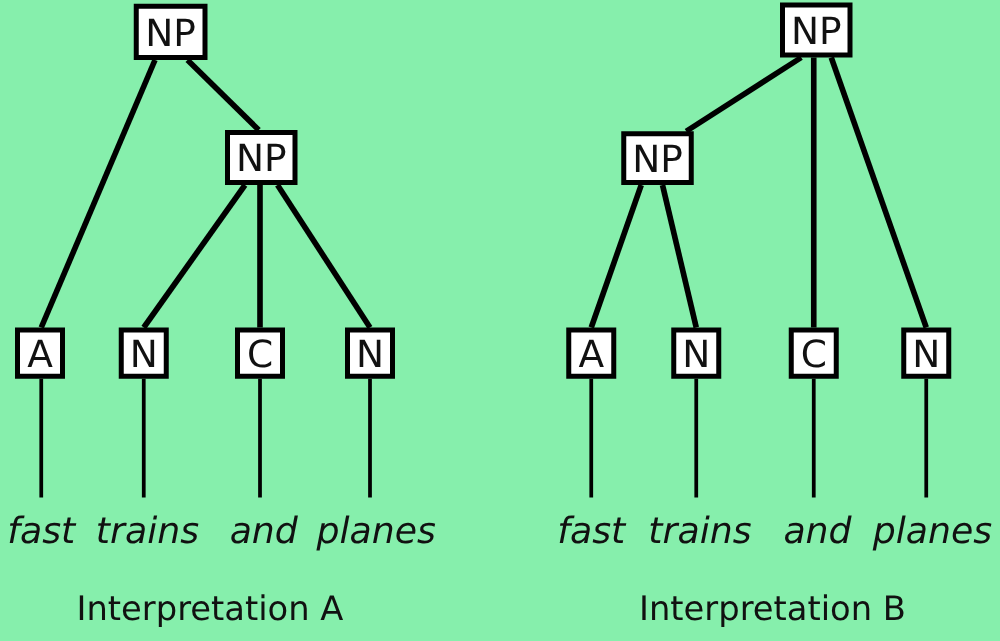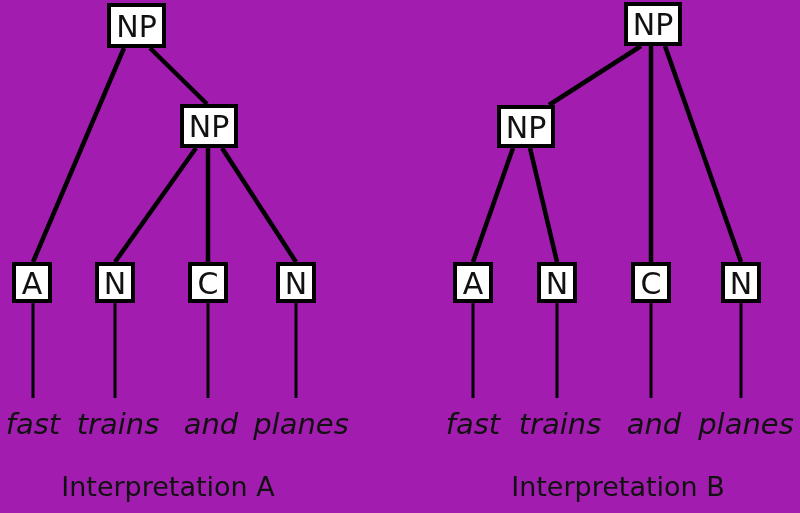--- a/index.html
+++ b/index.html
@@ -7,21 +7,21 @@
     padding: 0;
     background: #ffffff;
   }
   body {
     font-family: "DejaVu Sans", sans-serif;
   }
   #canvas {
     position: relative;
     width: 800px;
     height: 513px;
-    background: #a21caf;
+    background: #86efac;
     overflow: hidden;
   }
   svg.tree-layer {
     position: absolute;
     left: 0;
     top: 0;
     width: 800px;
     height: 513px;
   }
   .node-box {

